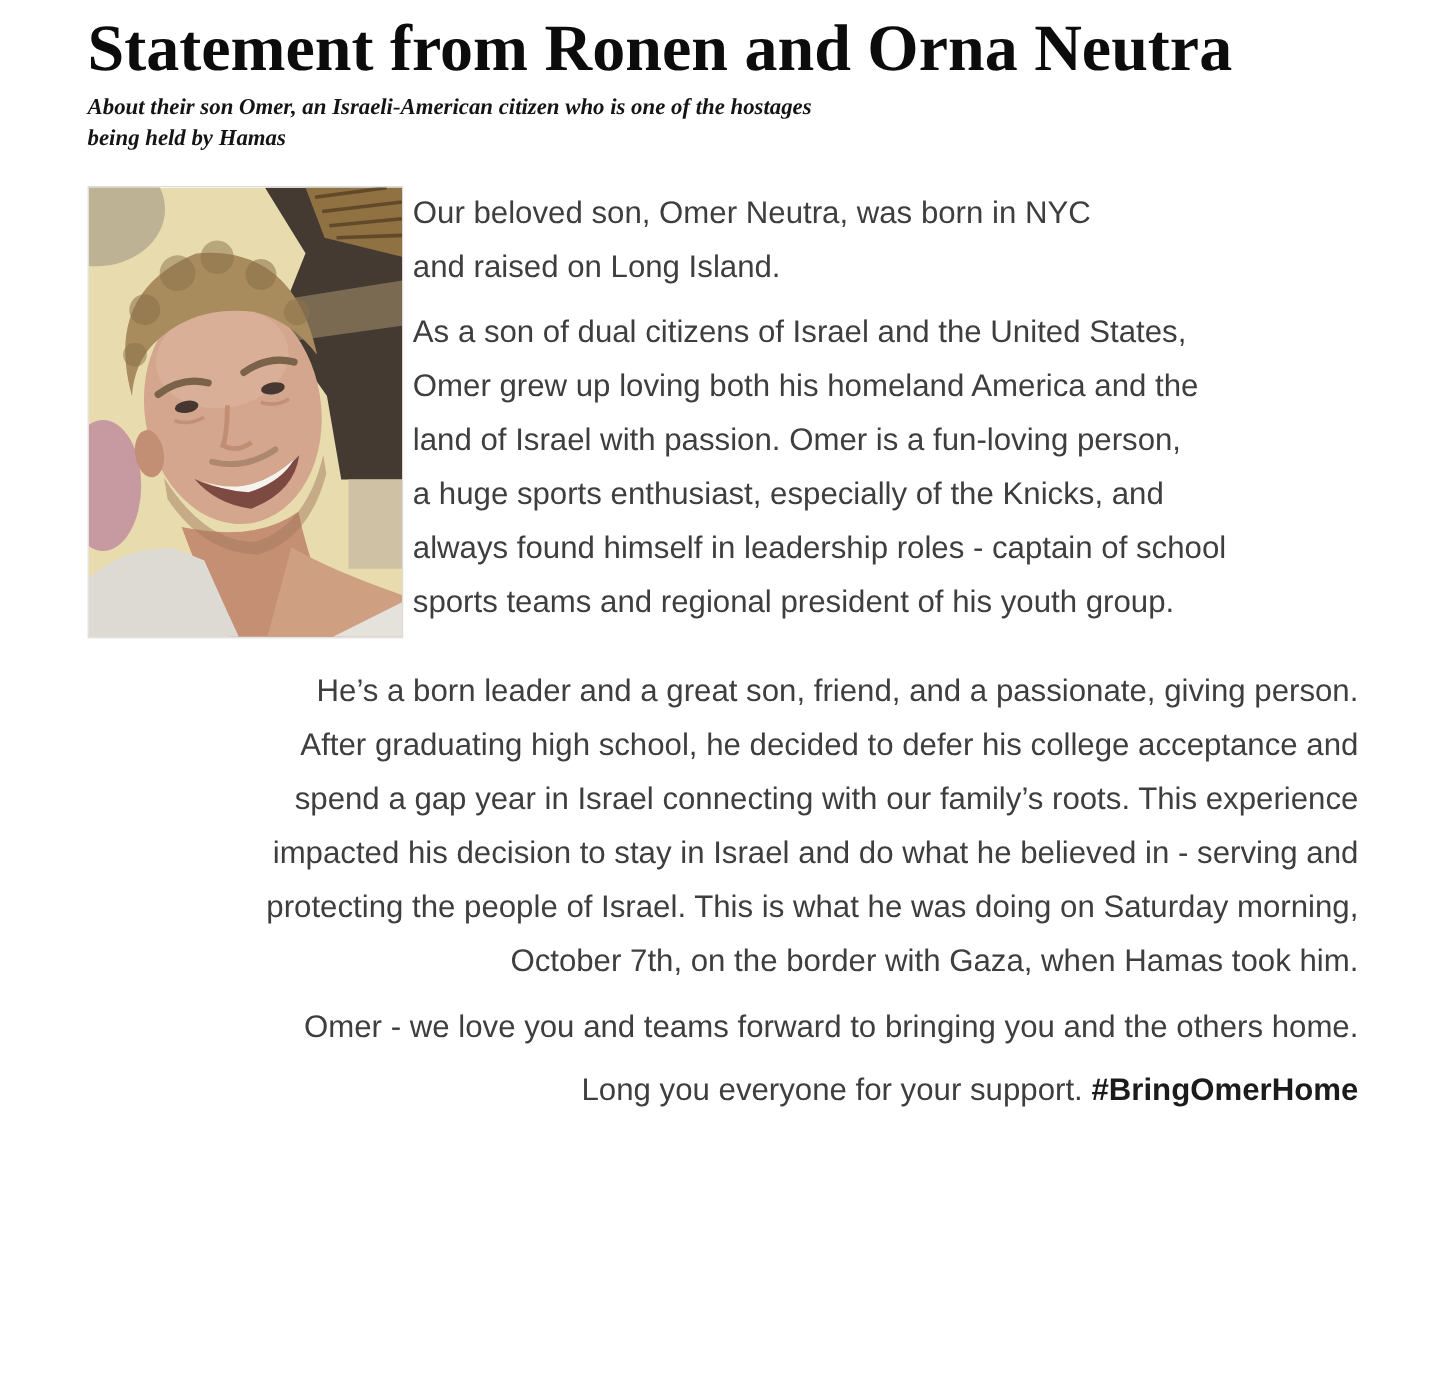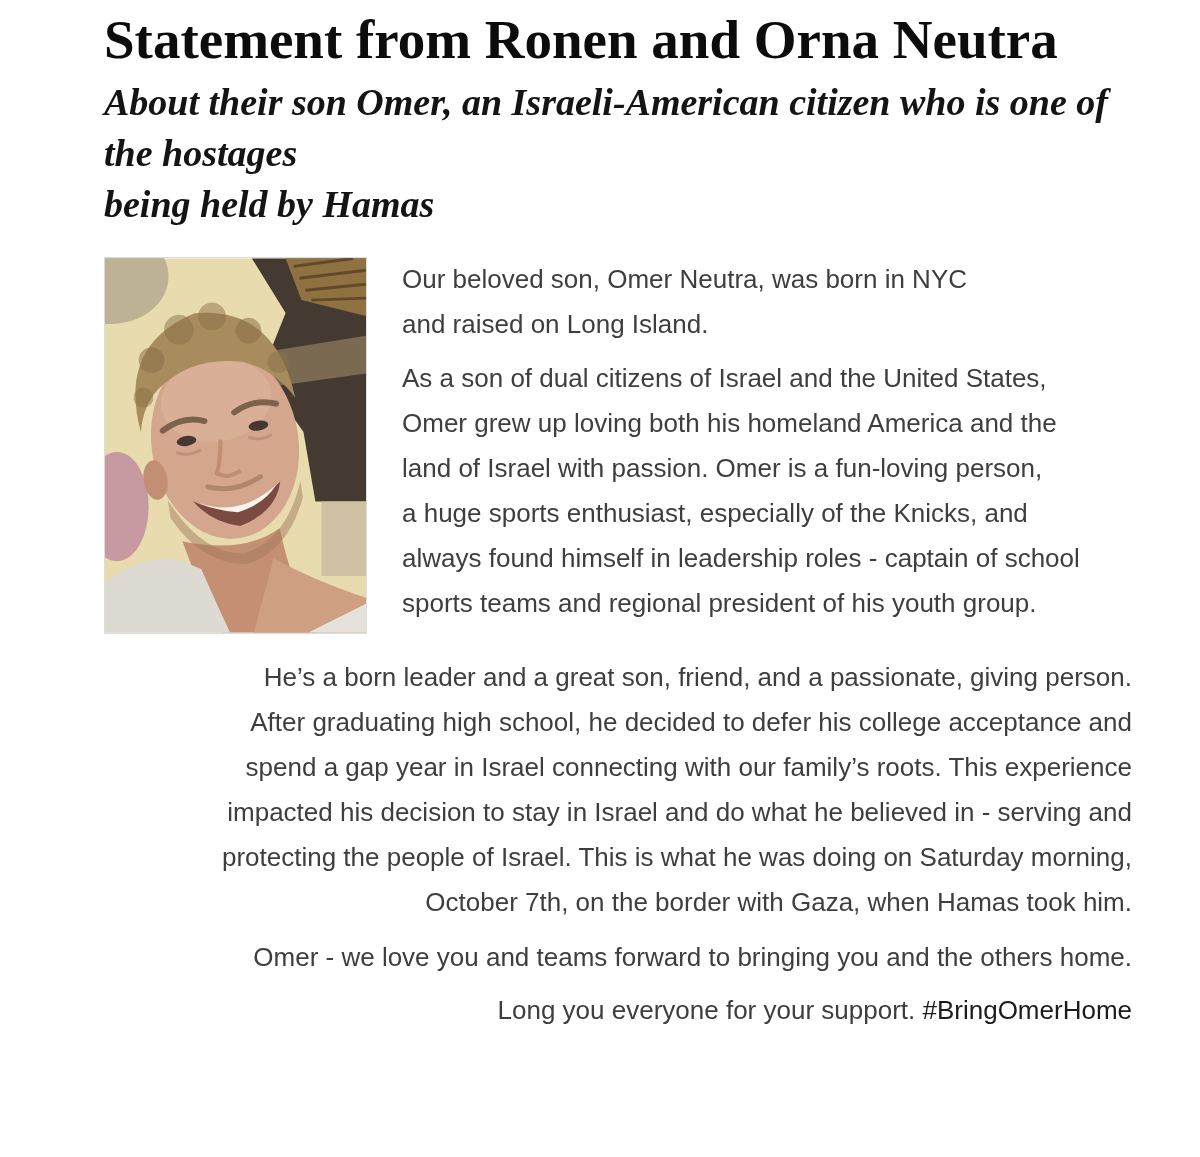--- a/index.html
+++ b/index.html
@@ -9,43 +9,42 @@
   }
   body {
     width: 1200px;
     height: 1157px;
     font-family: "Liberation Sans", sans-serif;
     color: #3e3e3e;
     overflow: hidden;
   }
   .doc {
     padding: 8px 68px 0 73px;
-    margin-left: 31px;
   }
   .title {
     font-family: "Liberation Serif", serif;
     font-weight: 700;
     font-size: 55px;
     line-height: 1.15;
     color: #0c0c0c;
     margin: 0;
   }
   .subtitle {
     font-family: "Liberation Serif", serif;
     font-weight: 700;
     font-style: italic;
-    font-size: 38px;
+    font-size: 19px;
     line-height: 1.34;
     color: #141414;
     margin: 6px 0 0 0;
     white-space: pre-line;
   }
   .media-row {
     display: flex;
-    gap: 35px;
+    gap: 8px;
     margin-top: 27px;
     align-items: flex-start;
   }
   .photo-frame {
     flex: none;
     width: 263px;
     height: 377px;
     border: 1px solid #dcdcdc;
     box-sizing: border-box;
     overflow: hidden;
@@ -61,21 +60,21 @@
     margin: 0;
     white-space: pre-line;
     color: #3e3e3e;
   }
   .intro-col p.para + p.para { margin-top: 9px; }
   .body-text { margin-top: 21px; text-align: right; }
   .body-text p.para { margin-bottom: 10px; max-width: 1060px; }
   .body-text p.para.gap { margin-bottom: 8px; }
   .closing strong {
     color: #1b1b1b;
-    font-weight: 400;
+    font-weight: 700;
   }
 </style>
 </head>
 <body>
 
 <div class="doc">
 
   <h1 class="title">Statement from Ronen and Orna Neutra</h1>
 
   <div class="subtitle">About their son Omer, an Israeli-American citizen who is one of the hostages

